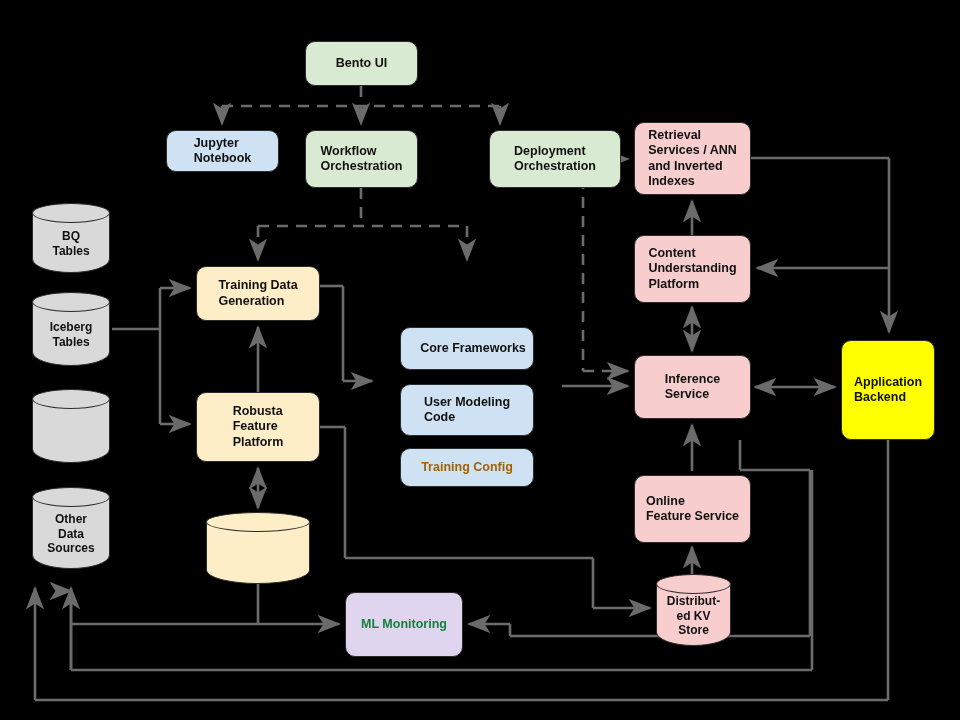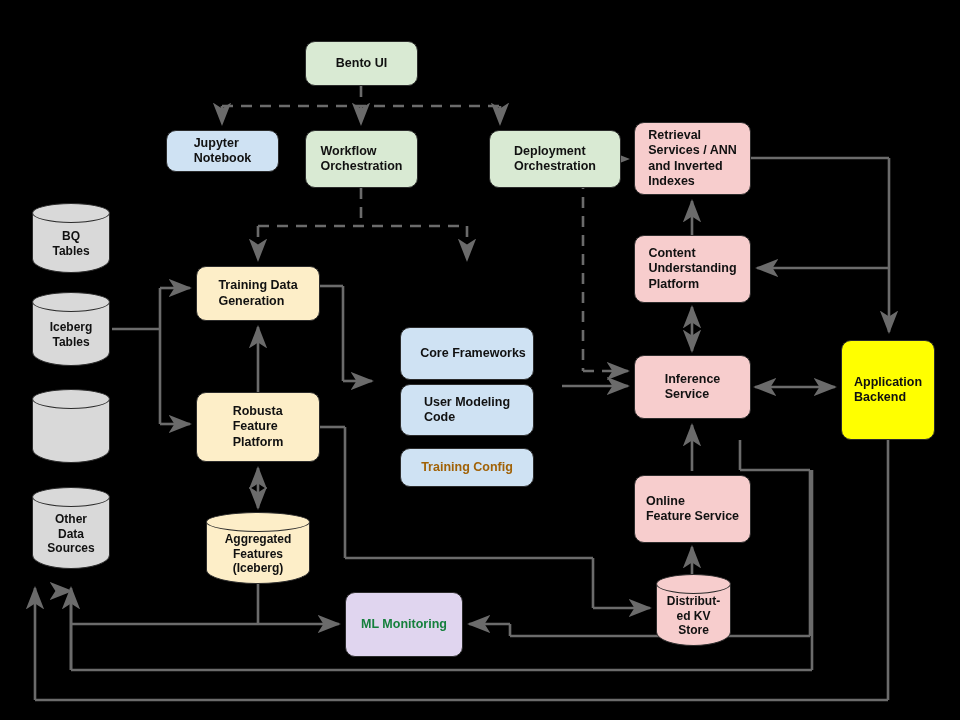--- a/index.html
+++ b/index.html
@@ -199,25 +199,22 @@
 Sources</div>
       </div>
       <div class="node" style="left: 196px; top: 266px; width: 124px; height: 55px; background: rgb(253, 238, 200); border-color: rgb(43, 43, 43); color: rgb(17, 17, 17);"><span>Training Data
 Generation</span></div>
       <div class="node" style="left: 196px; top: 392px; width: 124px; height: 70px; background: rgb(253, 238, 200); border-color: rgb(43, 43, 43); color: rgb(17, 17, 17);"><span>Robusta
 Feature
 Platform</span></div>
       <div class="cyl" style="left: 206px; top: 512px; width: 104px; height: 72px;">
         <div class="body" style="background: rgb(253, 238, 200);"></div>
         <div class="top" style="background: rgb(253, 238, 200);"></div>
-        <div class="lbl">Aggregated
-Features
-(Iceberg)</div>
-      </div>
-      <div class="node" style="left: 400px; top: 327px; width: 134px; height: 53px; background: rgb(207, 226, 243); border-color: rgb(43, 43, 43); color: rgb(17, 17, 17); padding-left: 16px;"><span>Core Frameworks</span></div>
+      </div>
+      <div class="node" style="left: 400px; top: 327px; width: 134px; height: 43px; background: rgb(207, 226, 243); border-color: rgb(43, 43, 43); color: rgb(17, 17, 17); padding-left: 16px;"><span>Core Frameworks</span></div>
       <div class="node" style="left: 400px; top: 384px; width: 134px; height: 52px; background: rgb(207, 226, 243); border-color: rgb(43, 43, 43); color: rgb(17, 17, 17);"><span>User Modeling
 Code</span></div>
       <div class="node" style="left: 400px; top: 448px; width: 134px; height: 39px; background: rgb(207, 226, 243); border-color: rgb(43, 43, 43); color: #a16207;"><span>Training Config</span></div>
       <div class="node" style="left: 345px; top: 592px; width: 118px; height: 65px; background: rgb(224, 213, 239); border-color: rgb(43, 43, 43); color: #15803d;"><span>ML Monitoring</span></div>
       <div class="node" style="left: 634px; top: 122px; width: 117px; height: 73px; background: rgb(247, 205, 205); border-color: rgb(43, 43, 43); color: rgb(17, 17, 17);"><span>Retrieval
 Services / ANN
 and Inverted
 Indexes</span></div>
       <div class="node" style="left: 634px; top: 235px; width: 117px; height: 68px; background: rgb(247, 205, 205); border-color: rgb(43, 43, 43); color: rgb(17, 17, 17);"><span>Content
 Understanding

